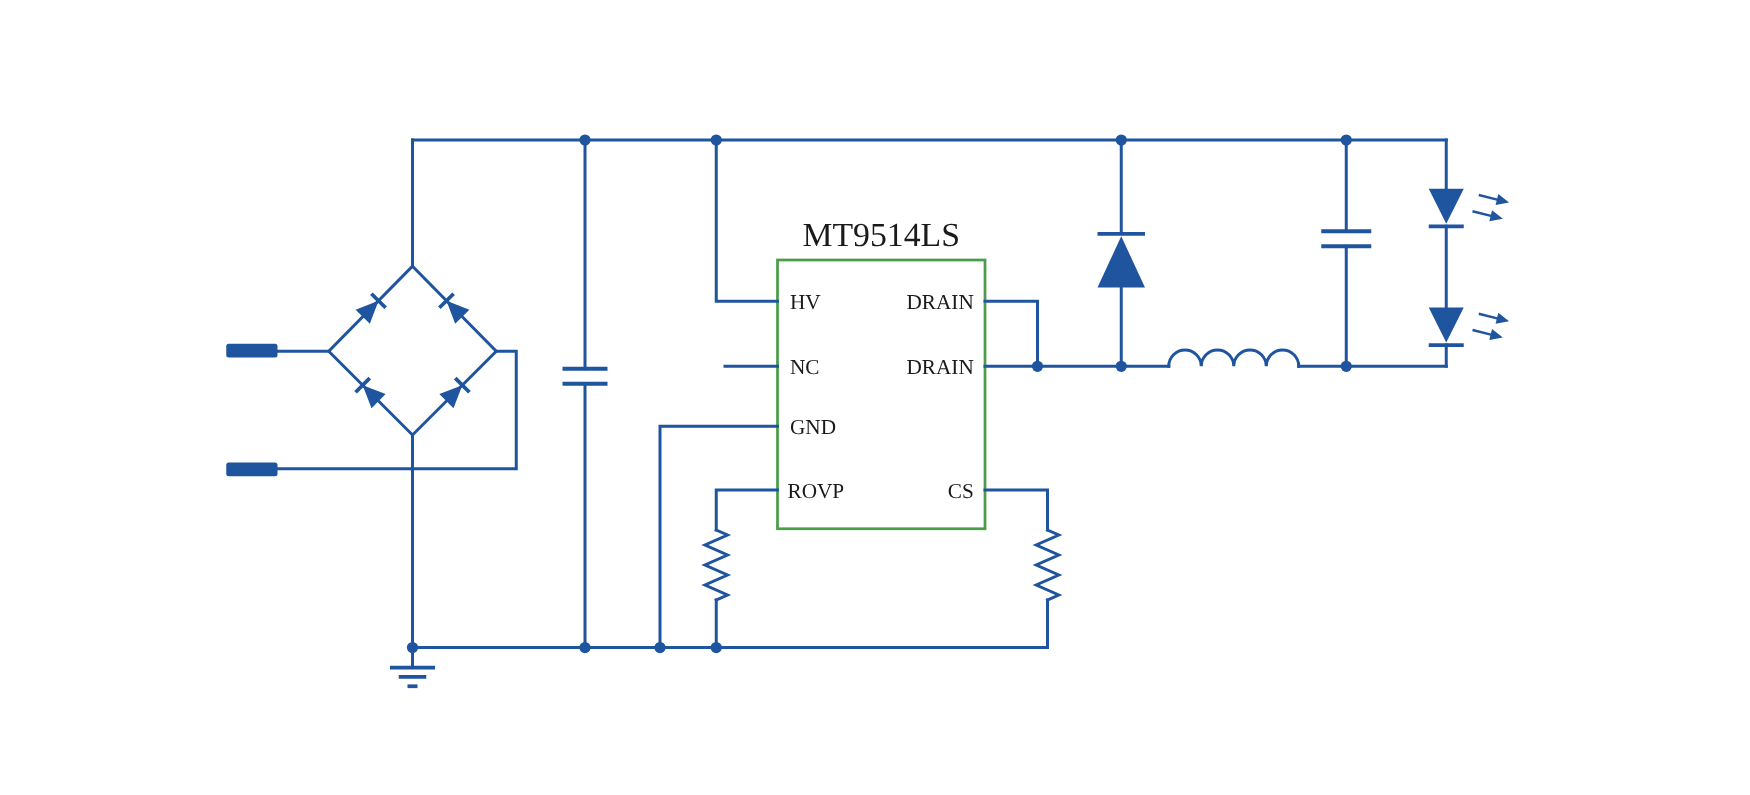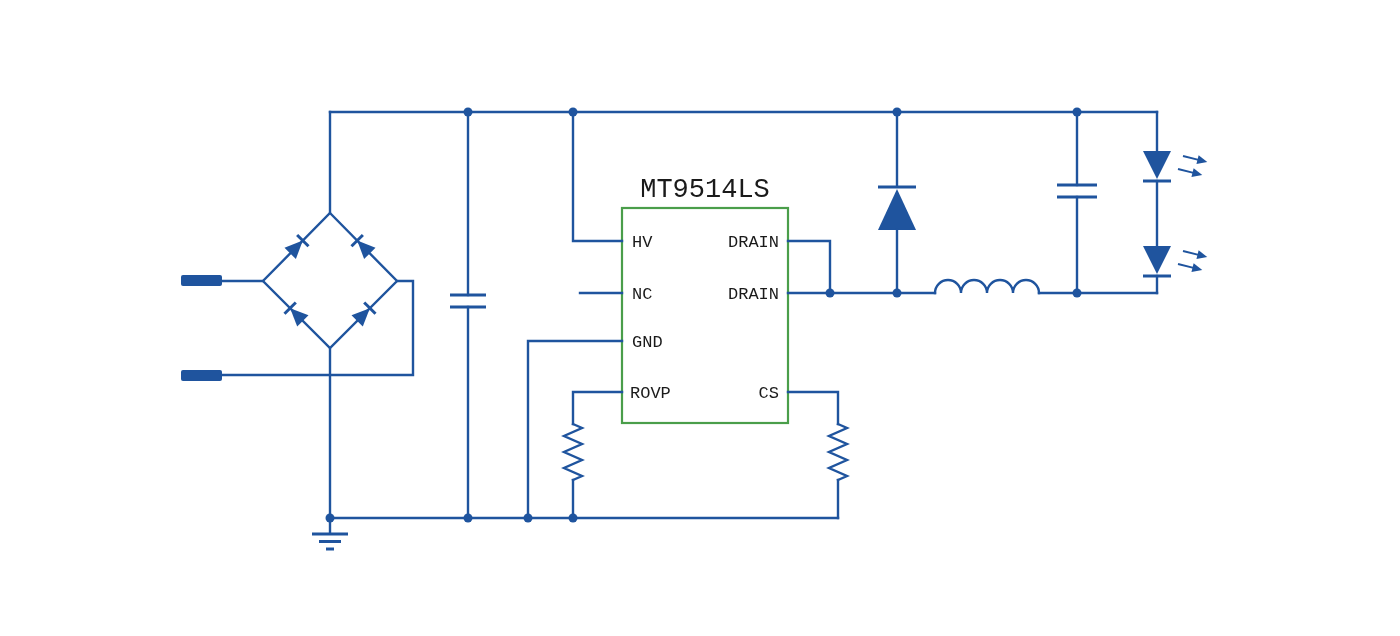--- a/index.html
+++ b/index.html
@@ -4,21 +4,21 @@
 <style>
   html, body {
     margin: 0; padding: 0;
     width: 1400px; height: 636px;
     background: #ffffff;
     overflow: hidden;
   }
   #stage {
     position: relative;
     width: 1400px; height: 636px;
-    font-family: Liberation Mono, monospace;
+    font-family: Liberation Serif, serif;
   }
   .wire { stroke: var(--wire, #1F549E); stroke-width: 2.4; fill: none; stroke-linecap: square; stroke-linejoin: miter; }
   .plate { stroke: var(--wire, #1F549E); stroke-width: 3.2; fill: none; stroke-linecap: butt; }
   .bar { stroke: var(--wire, #1F549E); stroke-width: 3; fill: none; stroke-linecap: butt; }
   .solid { fill: var(--wire, #1F549E); stroke: none; }
   .dot { fill: var(--wire, #1F549E); stroke: none; }
   .icbox { fill: #ffffff; stroke: var(--ic, #4A9E4A); stroke-width: 2.2; }
   .pin { font-size: 17px; fill: var(--text, #1A1A1A); }
   .title { font-size: 27px; fill: var(--text, #1A1A1A); }
   .arrowline { stroke: var(--wire, #1F549E); stroke-width: 2; fill: none; }

